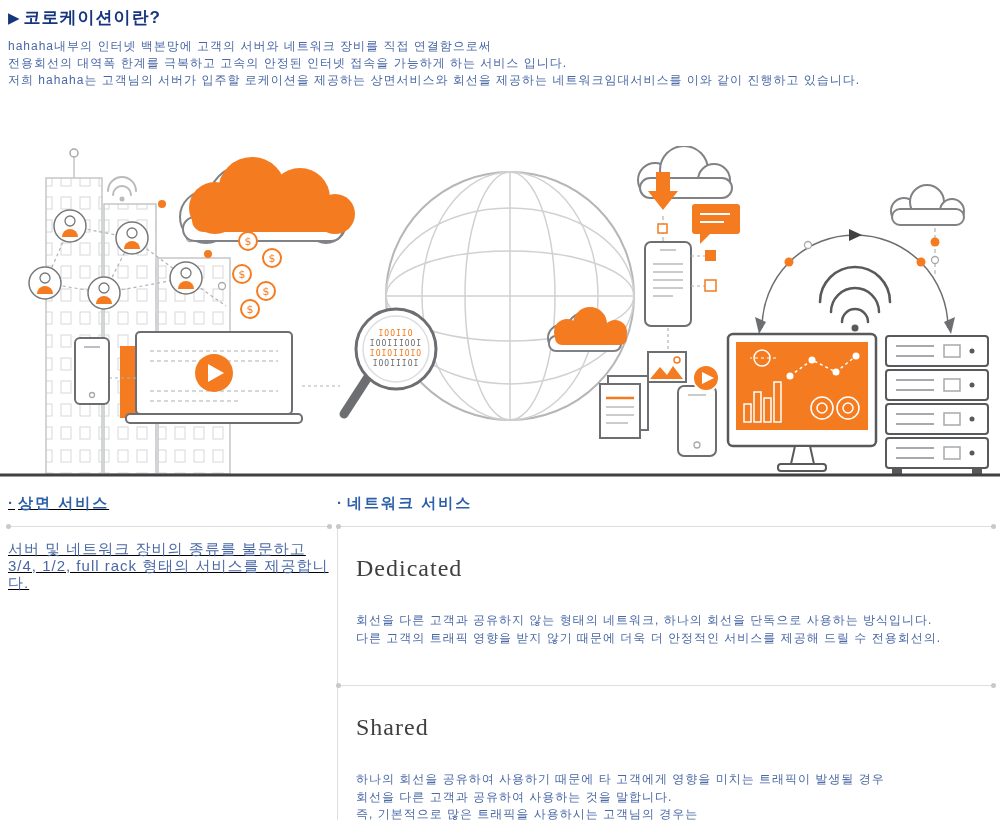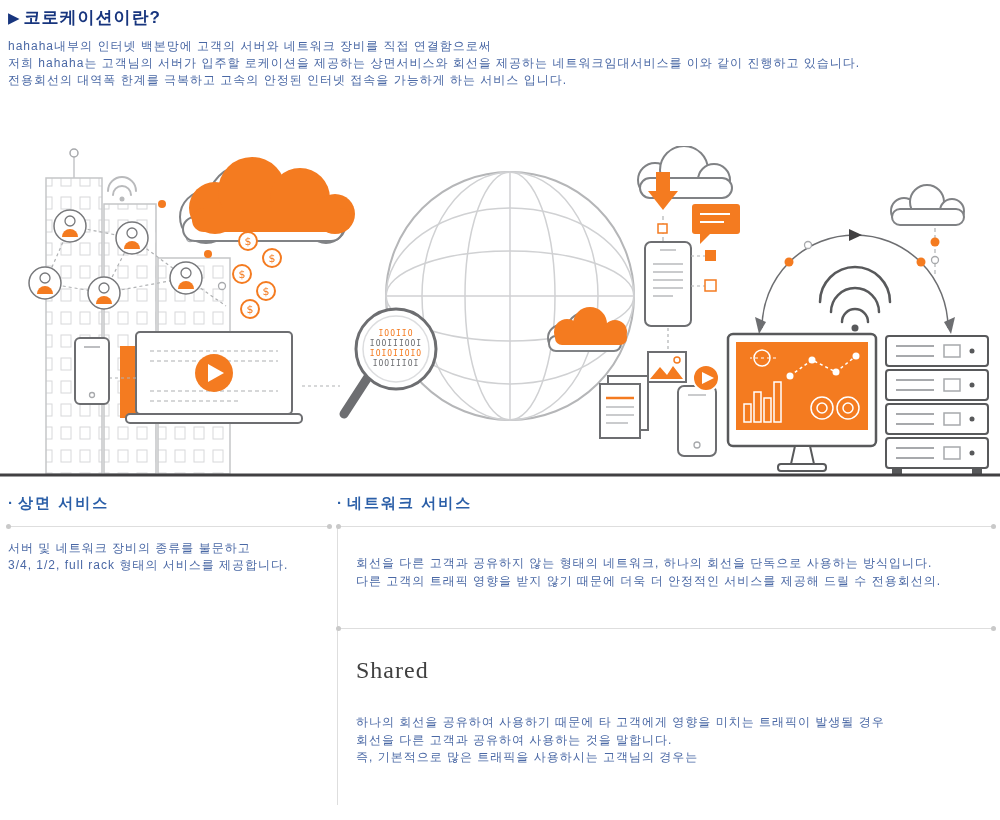--- a/index.html
+++ b/index.html
@@ -8,51 +8,51 @@
 
   .hdr{position:absolute;left:8px;top:6px;}
   .title{font-size:17px;font-weight:bold;color:var(--title-navy,#17357e);letter-spacing:1px;display:flex;align-items:center;gap:3px;margin:0;}
   .title .arrow{font-size:15px;line-height:1;}
   .desc{position:absolute;left:8px;top:38px;font-size:12px;color:var(--body-blue,#4a68a5);letter-spacing:1px;line-height:17px;white-space:nowrap;margin:0;}
   .desc .line{display:block;}
 
   .illustration{position:absolute;left:0;top:146px;width:1000px;height:336px;}
 
   .cols{position:absolute;left:8px;top:494px;width:986px;display:flex;align-items:flex-start;}
-  .col-left{flex:0 0 322px;width:322px;}
+  .col-left{flex:0 0 322px;width:322px;text-decoration:underline;}
   .col-right{flex:1;margin-left:7px;min-width:0;}
   h2.sec{margin:0 0 13px 0;font-size:15px;font-weight:bold;color:var(--heading-blue,#2b5fa8);letter-spacing:2px;}
   .bullet{margin-right:3px;}
   .divider{position:relative;height:1px;background:#dedede;}
   .divider::before,.divider::after{content:"";position:absolute;top:-2px;width:5px;height:5px;border-radius:50%;background:#c9c9c9;}
   .divider::before{left:-2px;}
   .divider::after{right:-2px;}
-  .left-lines{margin-top:13px;font-size:12px;color:var(--body-blue,#4a68a5);letter-spacing:1px;line-height:17px;}
+  .left-lines{margin-top:13px;font-size:15px;color:var(--body-blue,#4a68a5);letter-spacing:1px;line-height:17px;}
   .left-lines span{display:block;}
   .net-panel{border-left:1px solid #dedede;}
   .net-block{padding:16px 0 26px 18px;}
   h3.big{margin:12px 0 30px 0;font-family:"Liberation Serif","DejaVu Serif",serif;font-weight:400;font-size:24px;color:#404040;letter-spacing:1px;}
   .block-lines{font-size:12px;color:var(--body-blue,#4a68a5);letter-spacing:1px;line-height:17.5px;}
   .block-lines span{display:block;}
 </style>
 </head>
 <body>
 
 <div class="page">
 
   <div class="hdr">
     <h1 class="title">
       <span class="arrow">▶</span>
       <span>코로케이션이란?</span>
     </h1>
   </div>
   <p class="desc">
     <span class="line">hahaha내부의 인터넷 백본망에 고객의 서버와 네트워크 장비를 직접 연결함으로써</span>
+    <span class="line">전용회선의 대역폭 한계를 극복하고 고속의 안정된 인터넷 접속을 가능하게 하는 서비스 입니다.</span>
     <span class="line">저희 hahaha는 고객님의 서버가 입주할 로케이션을 제공하는 상면서비스와 회선을 제공하는 네트워크임대서비스를 이와 같이 진행하고 있습니다.</span>
-    <span class="line">전용회선의 대역폭 한계를 극복하고 고속의 안정된 인터넷 접속을 가능하게 하는 서비스 입니다.</span>
   </p>
 
   <div class="illustration">
     <svg width="1000" height="336" viewBox="0 0 1000 336" xmlns="http://www.w3.org/2000/svg">
       <defs>
         <pattern id="win" width="19" height="23" patternUnits="userSpaceOnUse">
           <rect x="4" y="5" width="10" height="12" fill="none" stroke="#d7d8da" stroke-width="1"></rect>
         </pattern>
       </defs>
 
@@ -371,20 +371,21 @@
       </p>
     </div>
 
     <div class="col-right">
       <h2 class="sec">
         <span class="bullet">·</span><span>네트워크 서비스</span>
       </h2>
       <div class="net-panel">
         <div class="divider"></div>
         <div class="net-block">
+          <h3 class="big">Dedicated</h3>
           <p class="block-lines">
             <span>회선을 다른 고객과 공유하지 않는 형태의 네트워크, 하나의 회선을 단독으로 사용하는 방식입니다.</span>
             <span>다른 고객의 트래픽 영향을 받지 않기 때문에 더욱 더 안정적인 서비스를 제공해 드릴 수 전용회선의.</span>
           </p>
         </div>
         <div class="divider"></div>
         <div class="net-block">
           <h3 class="big">Shared</h3>
           <p class="block-lines">
             <span>하나의 회선을 공유하여 사용하기 때문에 타 고객에게 영향을 미치는 트래픽이 발생될 경우</span>

